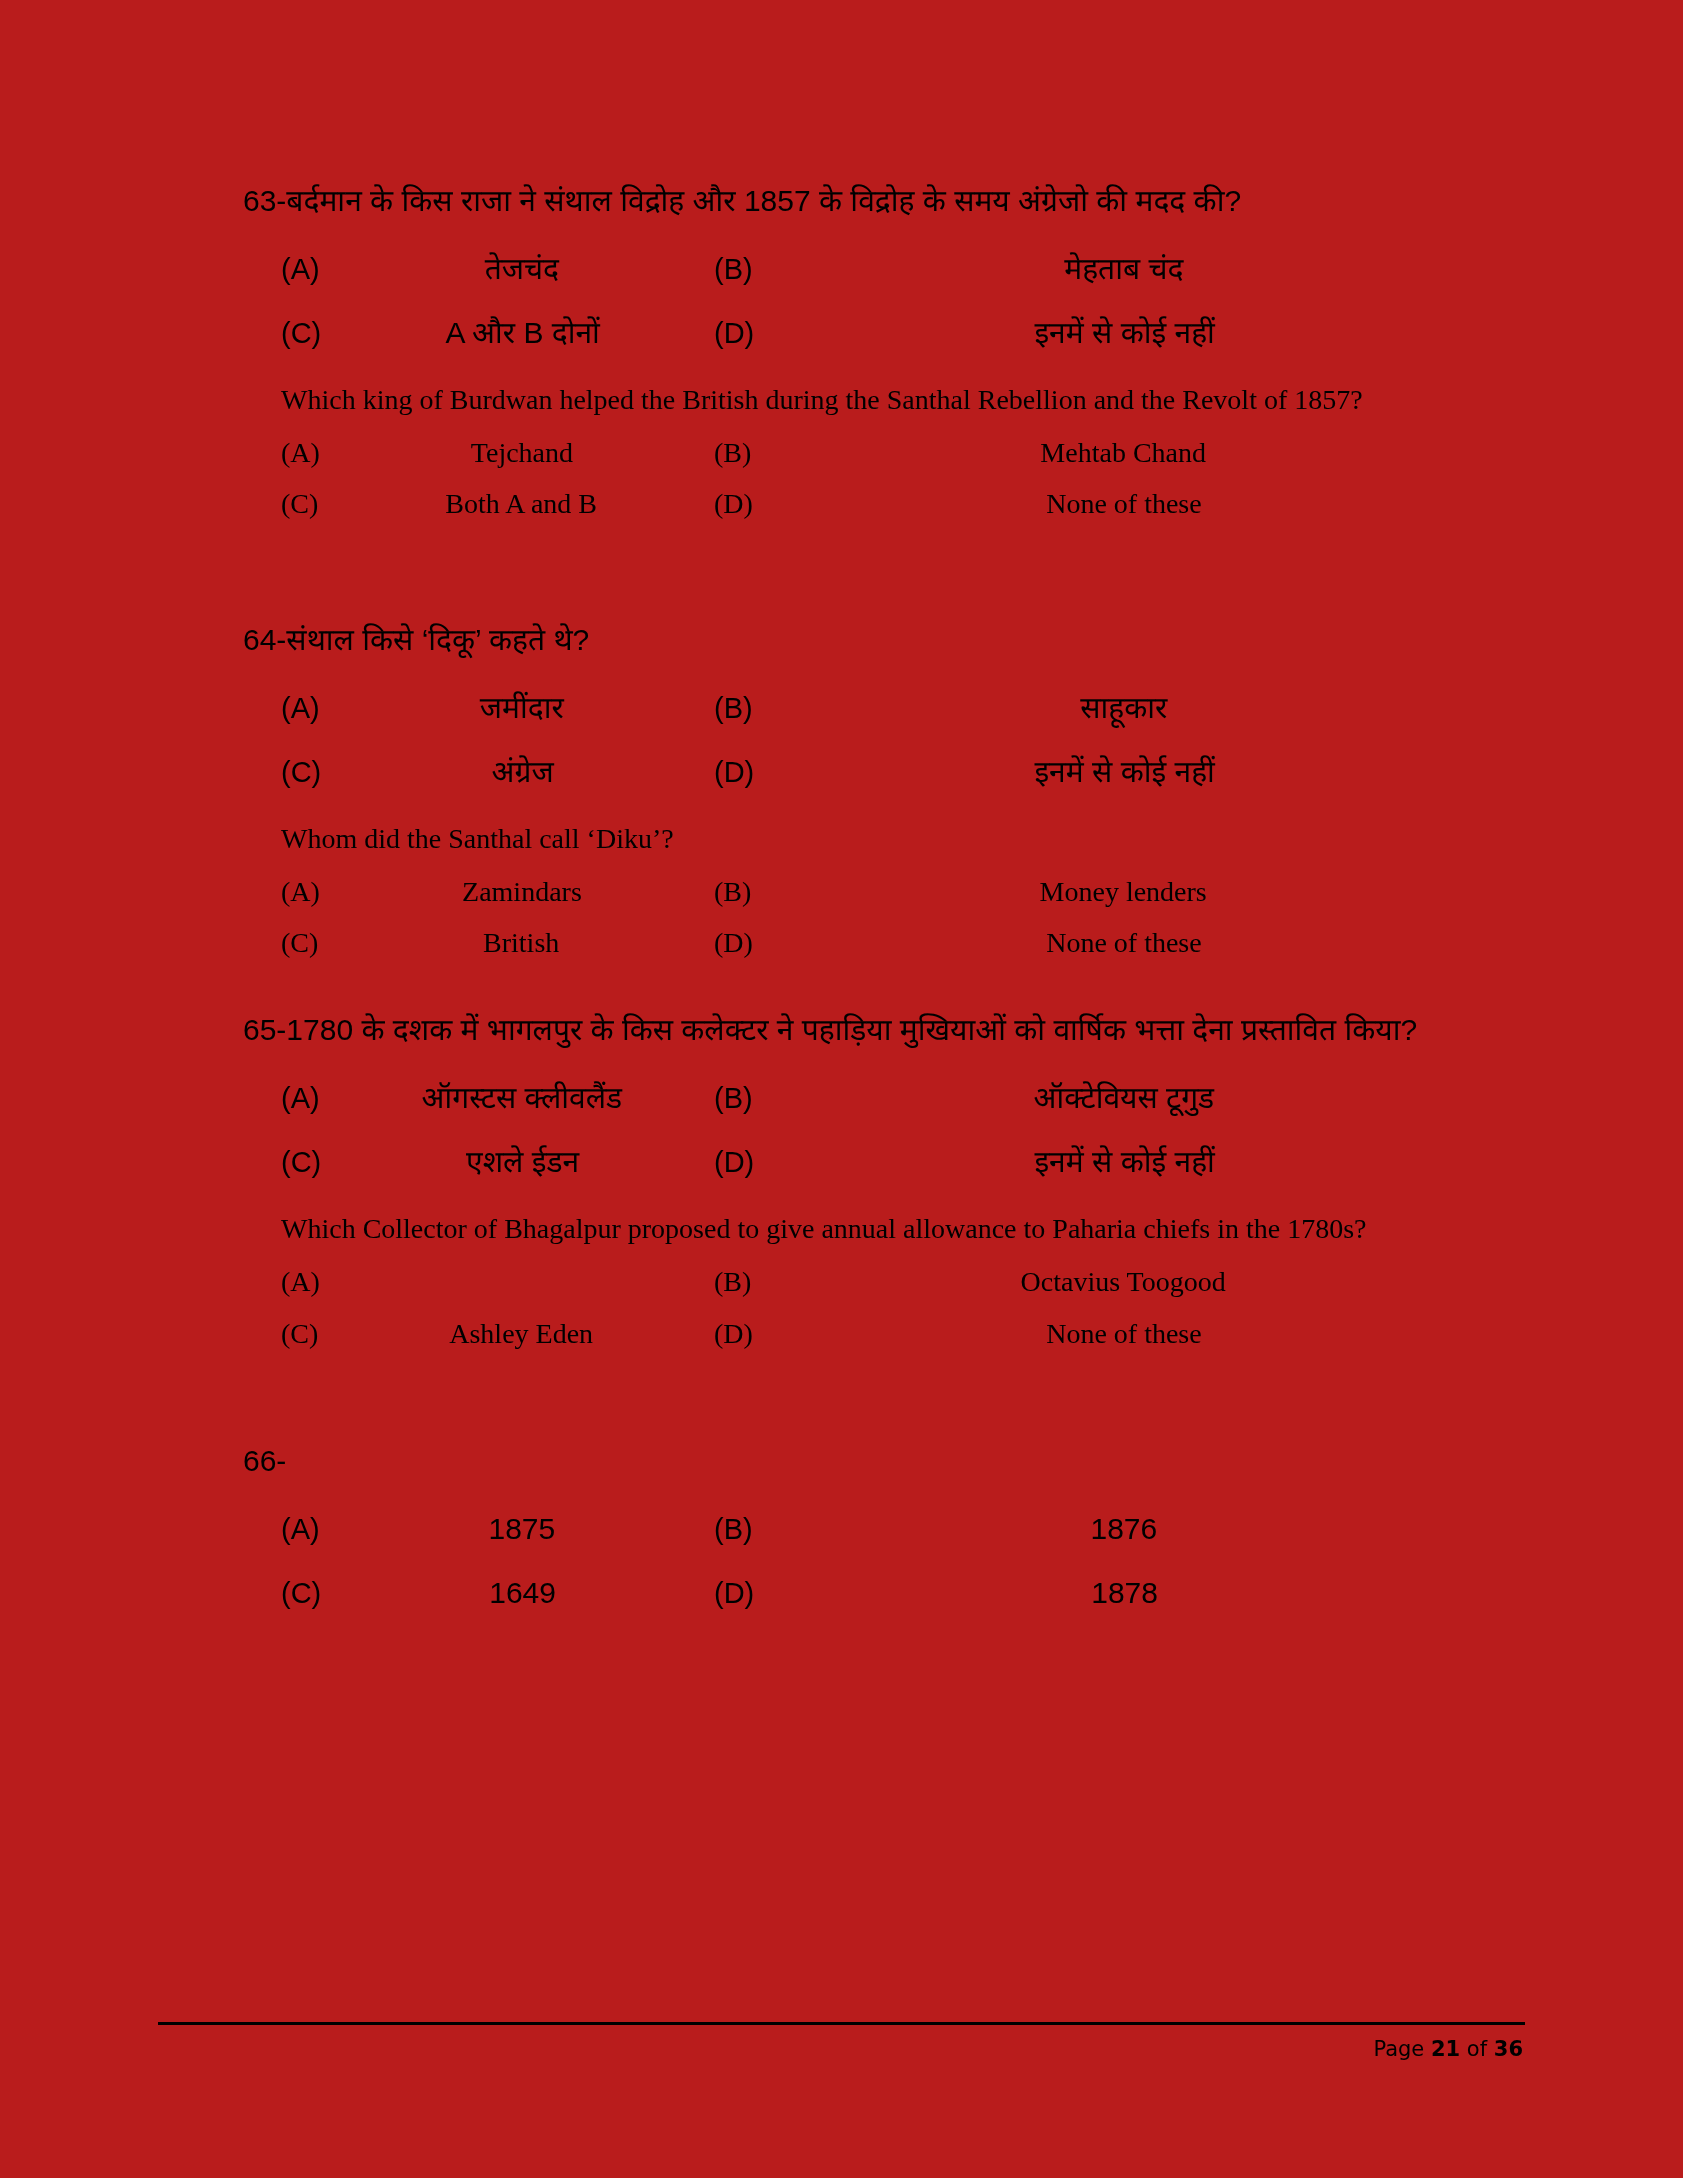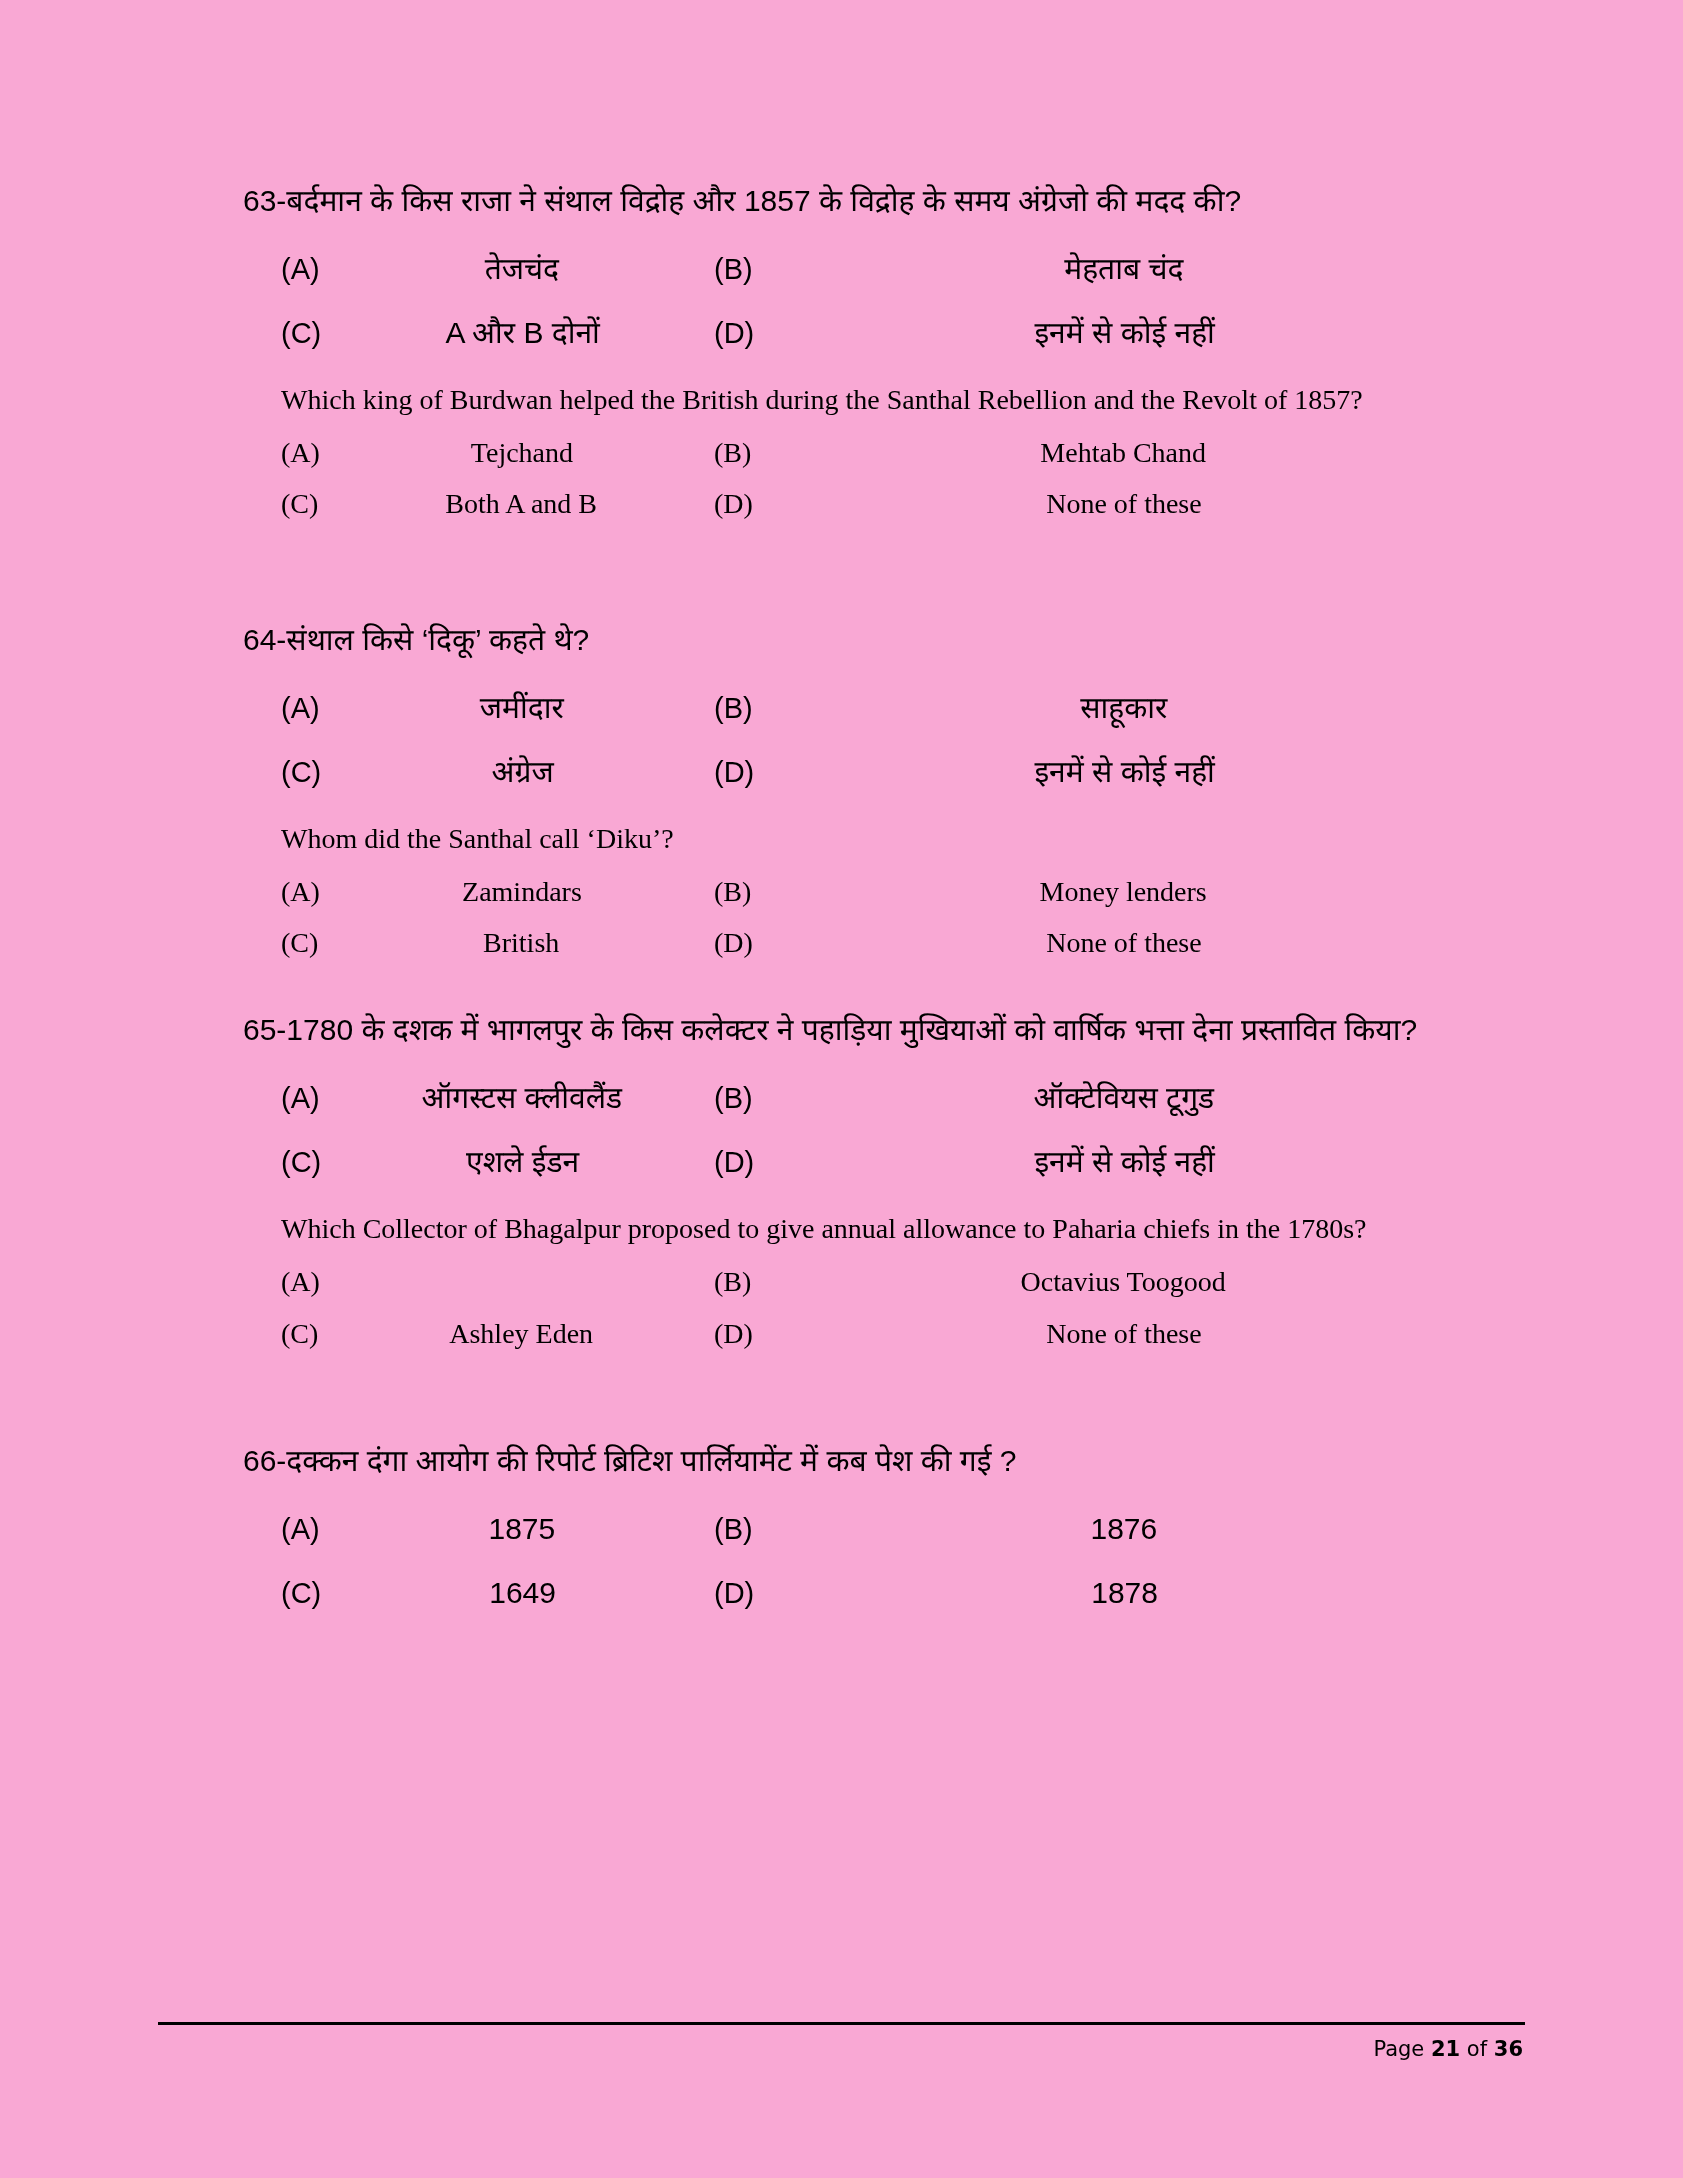--- a/index.html
+++ b/index.html
@@ -5,21 +5,21 @@
 <style>
   html, body {
     margin: 0;
     padding: 0;
     background: #ffffff;
   }
   .page {
     position: relative;
     width: 1683px;
     height: 2178px;
-    background: #f9a8d4;
+    background: #b91c1c;
     margin: 0 auto;
     box-sizing: border-box;
     overflow: hidden;
   }
   .content {
     position: absolute;
     left: 243px;
     top: 180px;
     width: 1242px;
   }
@@ -296,21 +296,20 @@
             <span class="opt-key">(D)</span>
             <span class="opt-val">None of these</span>
           </div>
         </div>
       </div>
     </div>
 
     <div class="question-block q66">
       <div class="q-stem-hi hi">
         <span class="q-num">66-</span>
-        <span class="q-stem-text" style="flex:0 1 auto;">दक्कन दंगा आयोग की रिपोर्ट ब्रिटिश पार्लियामेंट में कब पेश की गई ?</span>
       </div>
 
       <div class="options">
         <div class="opt-row hi-row">
           <div class="opt col-left hi">
             <span class="opt-key">(A)</span>
             <span class="opt-val">1875</span>
           </div>
           <div class="opt col-right hi">
             <span class="opt-key">(B)</span>

